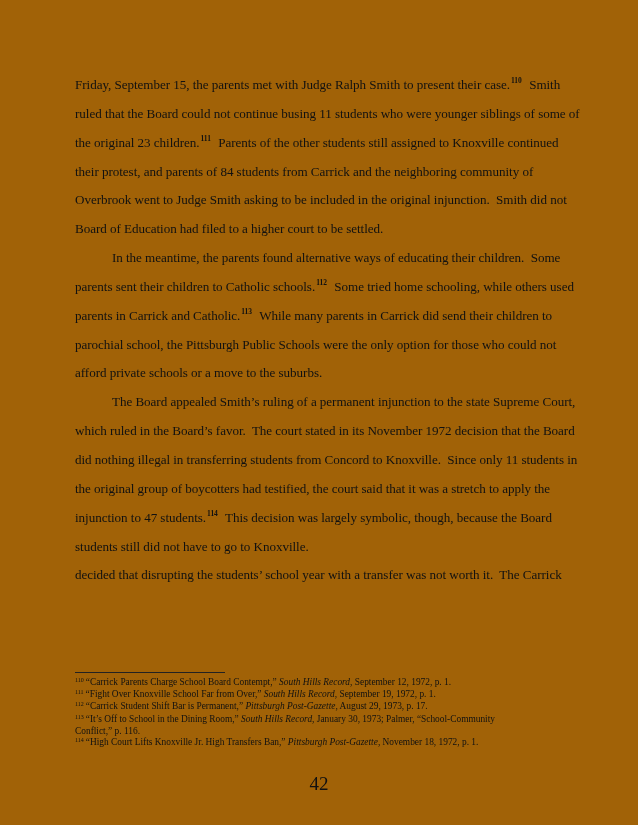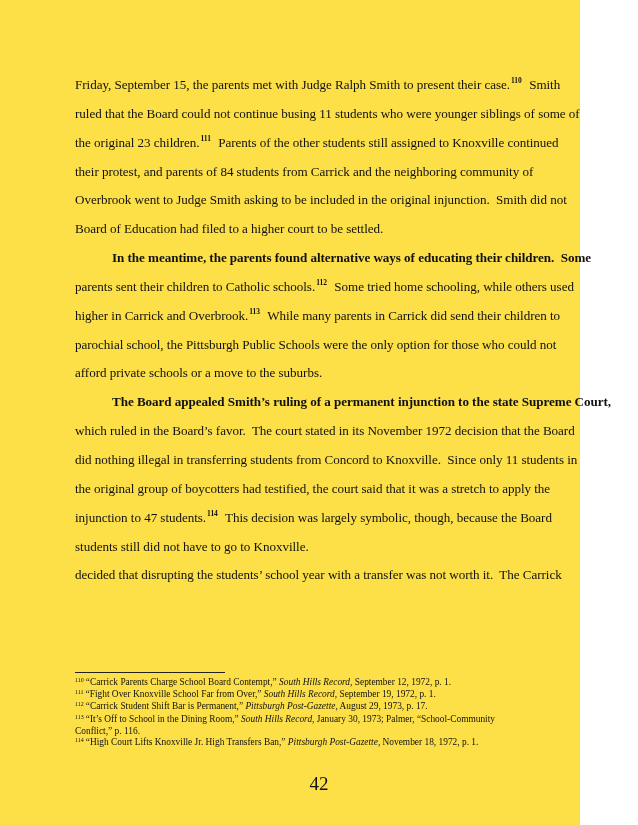--- a/index.html
+++ b/index.html
@@ -1,24 +1,24 @@
 <!DOCTYPE html>
 <html><head>
   <meta charset="utf-8">
   <style>
     html, body { margin: 0; padding: 0; background: #ffffff; }
     body { width: 638px; height: 825px; position: relative; overflow: hidden; }
-    .page { position: absolute; left: 0; top: 0; width: 580px; height: 825px; background: #fde047; }
+    .page { position: absolute; left: 0; top: 0; width: 638px; height: 825px; background: #a16207; }
     .body-text {
       position: absolute; left: 75px; top: 71px; width: 489px;
       font-family: "Liberation Serif", serif; font-size: 13.1px; line-height: 28.85px;
       color: #111; text-align: left; letter-spacing: -0.05px;
     }
     .line { white-space: nowrap; height: 28.85px; }
-    .indent { padding-left: 37px; font-weight: bold; }
+    .indent { padding-left: 37px; }
     sup.fn { font-size: 7.5px; font-weight: bold; vertical-align: 0; position: relative; top: -6px; margin-left: 1px; margin-right: 1px; }
     .rule { position: absolute; left: 75px; top: 672px; width: 150px; height: 0; border-top: 1px solid #222; }
     .footnotes {
       position: absolute; left: 75px; top: 677px; width: 500px;
       font-family: "Liberation Serif", serif; font-size: 9.4px; line-height: 11.2px; color: #111;
     }
     .fnline { white-space: nowrap; }
     .fnline sup { font-size: 6px; vertical-align: 0; position: relative; top: -3px; margin-right: 2px; }
     .fnline i { font-style: italic; }
     .page-number {
@@ -38,21 +38,21 @@
       <div class="line">ruled that the Board could not continue busing 11 students who were younger siblings of some of</div>
       <div class="line"><span>the original 23 children.</span><sup class="fn">111</sup><span style="white-space:pre">  Parents of the other students still assigned to Knoxville continued</span></div>
       <div class="line">their protest, and parents of 84 students from Carrick and the neighboring community of</div>
       <div class="line" style="white-space:pre">Overbrook went to Judge Smith asking to be included in the original injunction.  Smith did not</div>
       <div class="line">Board of Education had filed to a higher court to be settled.</div>
     </div>
 
     <div>
       <div class="line indent" style="white-space:pre">In the meantime, the parents found alternative ways of educating their children.  Some</div>
       <div class="line"><span>parents sent their children to Catholic schools.</span><sup class="fn">112</sup><span style="white-space:pre">  Some tried home schooling, while others used</span></div>
-      <div class="line"><span>higher in Carrick and Overbrook.</span><sup class="fn">113</sup><span style="white-space:pre">  While many parents in Carrick did send their children to</span></div>
+      <div class="line"><span>parents in Carrick and Catholic.</span><sup class="fn">113</sup><span style="white-space:pre">  While many parents in Carrick did send their children to</span></div>
       <div class="line">parochial school, the Pittsburgh Public Schools were the only option for those who could not</div>
       <div class="line">afford private schools or a move to the suburbs.</div>
     </div>
 
     <div>
       <div class="line indent">The Board appealed Smith’s ruling of a permanent injunction to the state Supreme Court,</div>
       <div class="line" style="white-space:pre">which ruled in the Board’s favor.  The court stated in its November 1972 decision that the Board</div>
       <div class="line" style="white-space:pre">did nothing illegal in transferring students from Concord to Knoxville.  Since only 11 students in</div>
       <div class="line">the original group of boycotters had testified, the court said that it was a stretch to apply the</div>
       <div class="line"><span>injunction to 47 students.</span><sup class="fn">114</sup><span style="white-space:pre">  This decision was largely symbolic, though, because the Board</span></div>

